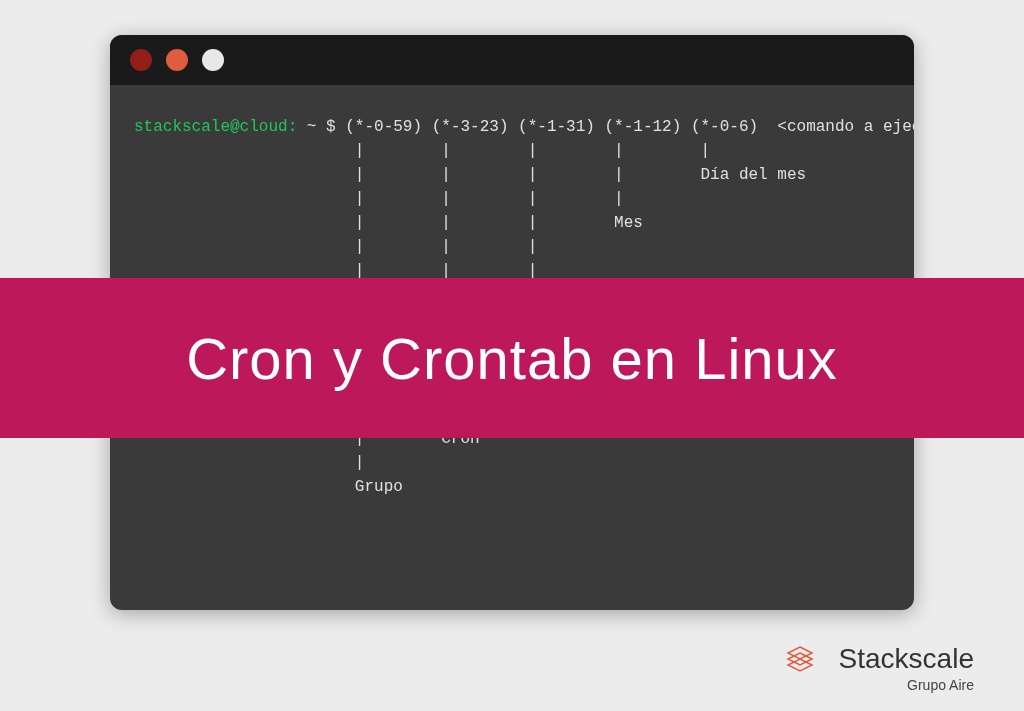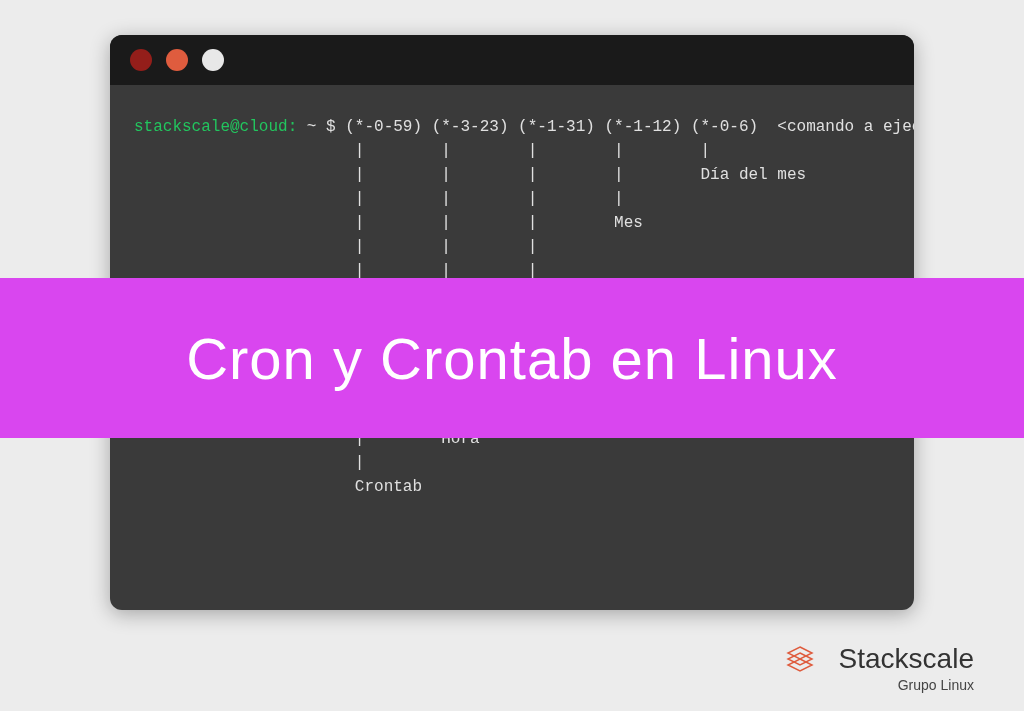--- a/index.html
+++ b/index.html
@@ -55,21 +55,21 @@
     }
     .prompt-symbol {
       color: #e0e0e0;
     }
     .banner {
       position: absolute;
       left: 0;
       top: 278px;
       width: 1024px;
       height: 160px;
-      background: #d946ef;
+      background: #be185d;
       display: flex;
       align-items: center;
       justify-content: center;
     }
     .banner-text {
       color: #ffffff;
       font-size: 58px;
       font-weight: 400;
       letter-spacing: 1px;
     }
@@ -115,32 +115,32 @@
                        |        |        |        |
                        |        |        |        <span>Mes</span>
                        |        |        |
                        |        |        |
                        |        |        |
                        |        |        |
                        |        |        |
                        |        |        |
                        |        |        <span>Día del mes</span>
                        |        |
-                       |        <span>Hora</span>
+                       |        <span>Cron</span>
                        |
-                       <span>Crontab</span></div>
+                       <span>Grupo</span></div>
 </div>
 
 <div class="banner">
   <div class="banner-text">Cron y Crontab en Linux</div>
 </div>
 
 <div class="logo-container">
   <div class="logo-row">
     <svg class="logo-icon" viewBox="0 0 40 40">
       <path d="M20 4 L36 12 L20 20 L4 12 Z" fill="none" stroke="#df5c3e" stroke-width="2"></path>
       <path d="M20 12 L36 20 L20 28 L4 20 Z" fill="none" stroke="#df5c3e" stroke-width="2"></path>
       <path d="M20 20 L36 28 L20 36 L4 28 Z" fill="none" stroke="#df5c3e" stroke-width="2"></path>
     </svg>
     <span class="logo-name">Stackscale</span>
   </div>
-  <div class="logo-subtitle">Grupo Linux</div>
+  <div class="logo-subtitle">Grupo Aire</div>
 </div>
 
 </body></html>

